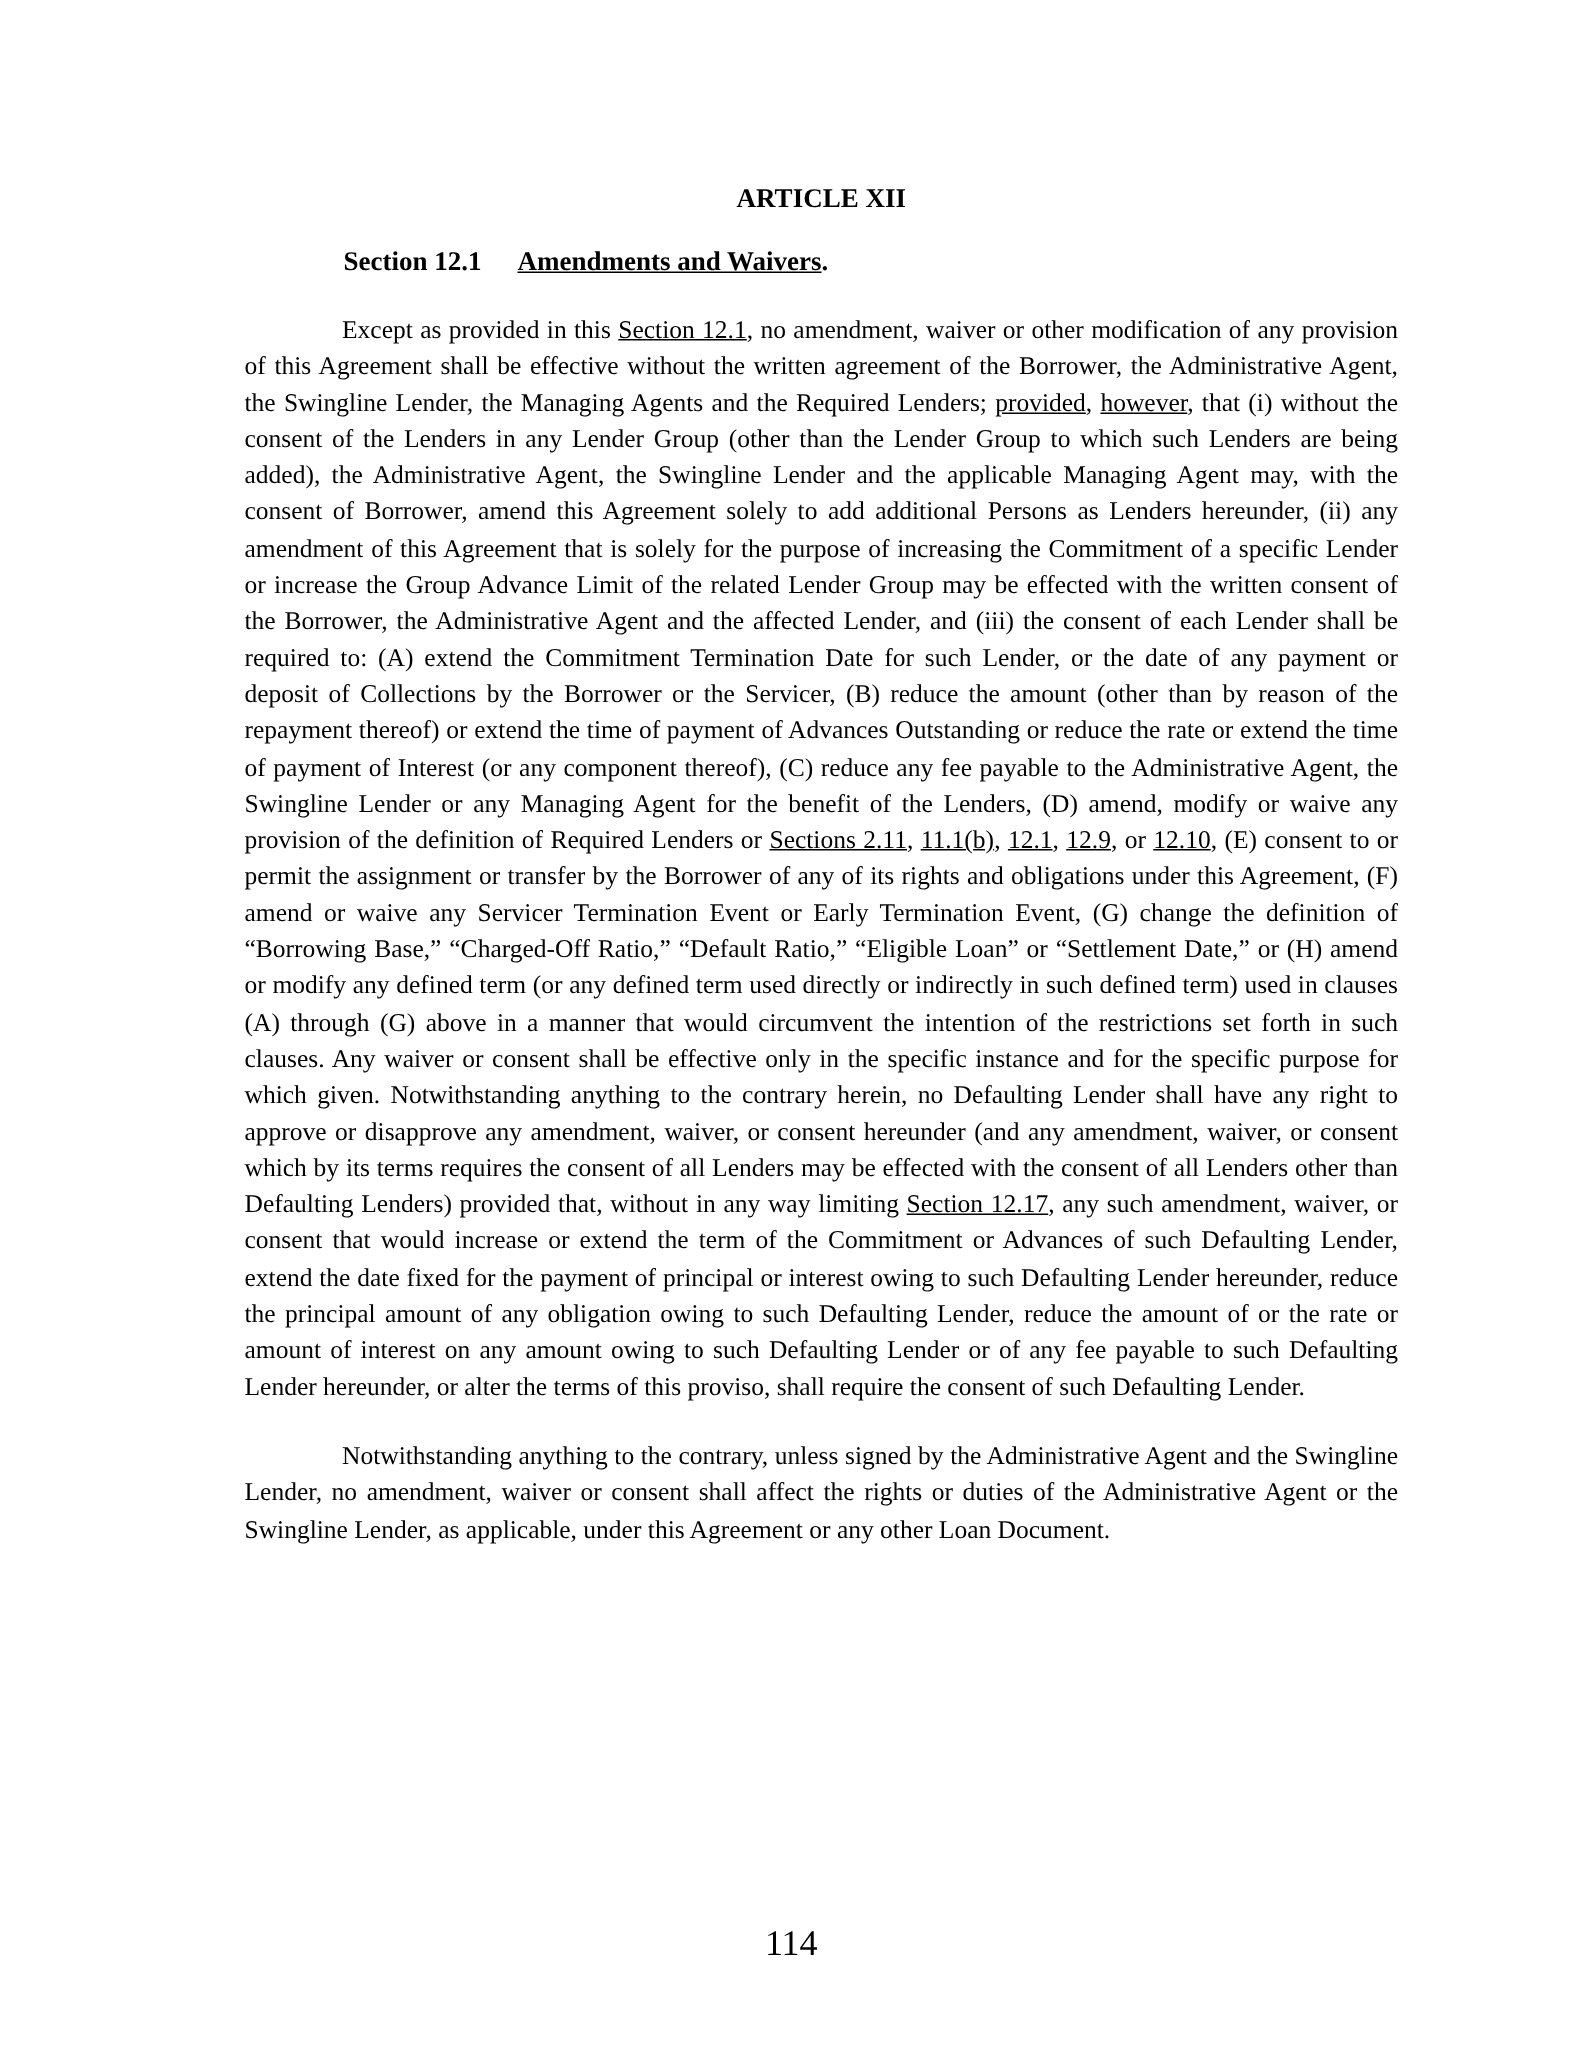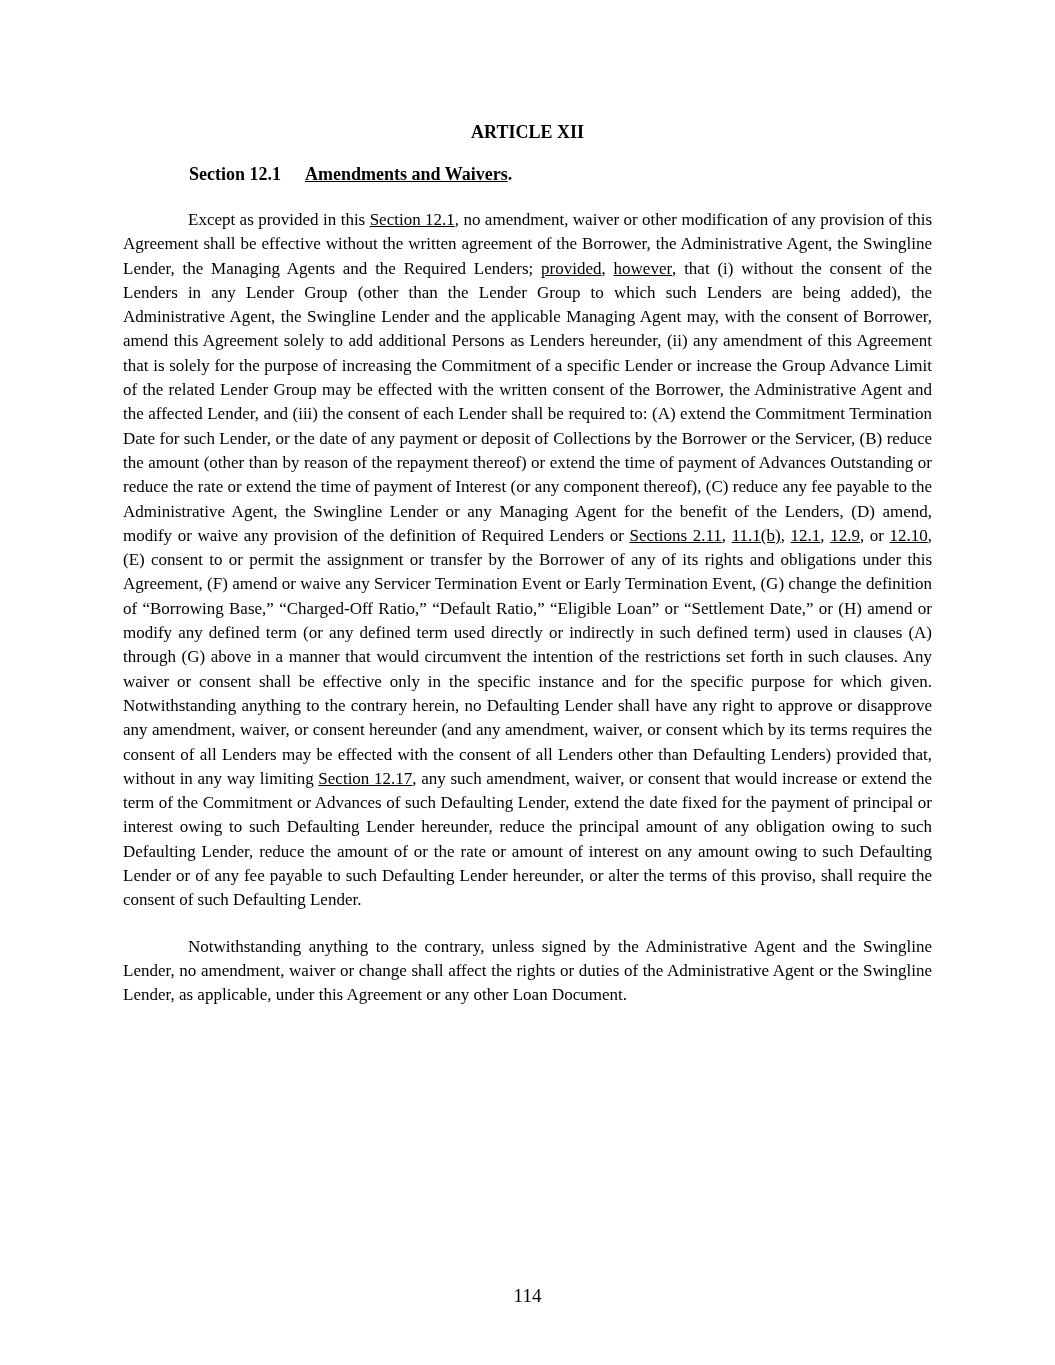--- a/index.html
+++ b/index.html
@@ -9,20 +9,21 @@
   }
   .page {
     position: relative;
     width: 1055px;
     height: 1365px;
     background: #ffffff;
     color: #000000;
     font-family: "Liberation Serif", "DejaVu Serif", serif;
     overflow: hidden;
     box-sizing: border-box;
+    padding-left: 40px;
   }
   .content {
     padding: 120px 123px 0 123px;
   }
   .article-title,
   .article-subtitle {
     text-align: center;
     font-weight: bold;
     font-size: 18px;
     line-height: 24px;
@@ -44,42 +45,41 @@
   }
   .body-para {
     margin: 22px 0 0 0;
     font-size: 17px;
     line-height: 24.3px;
     text-align: justify;
     text-indent: 65px;
   }
   .u {
     text-decoration: underline;
-    font-family: Liberation Serif, serif;
   }
   .page-number {
     position: absolute;
     bottom: 58px;
     left: 0;
     width: 100%;
     text-align: center;
-    font-size: 19px;
+    font-size: 24px;
     line-height: 22px;
   }
 </style>
 </head>
 <body>
 
 <div class="page">
   <div class="content">
 
     <p class="article-title">ARTICLE XII</p>
 
     <p class="section-heading"><span>Section 12.1</span><span class="tab-space"></span><span class="u">Amendments and Waivers</span><span>.</span></p>
 
     <p class="body-para"><span>Except as provided in this </span><span class="u">Section 12.1</span><span>, no amendment, waiver or other modification of any provision of this Agreement shall be effective without the written agreement of the Borrower, the Administrative Agent, the Swingline Lender, the Managing Agents and the Required Lenders; </span><span class="u">provided</span><span>, </span><span class="u">however</span><span>, that (i) without the consent of the Lenders in any Lender Group (other than the Lender Group to which such Lenders are being added), the Administrative Agent, the Swingline Lender and the applicable Managing Agent may, with the consent of Borrower, amend this Agreement solely to add additional Persons as Lenders hereunder, (ii) any amendment of this Agreement that is solely for the purpose of increasing the Commitment of a specific Lender or increase the Group Advance Limit of the related Lender Group may be effected with the written consent of the Borrower, the Administrative Agent and the affected Lender, and (iii) the consent of each Lender shall be required to: (A) extend the Commitment Termination Date for such Lender, or the date of any payment or deposit of Collections by the Borrower or the Servicer, (B) reduce the amount (other than by reason of the repayment thereof) or extend the time of payment of Advances Outstanding or reduce the rate or extend the time of payment of Interest (or any component thereof), (C) reduce any fee payable to the Administrative Agent, the Swingline Lender or any Managing Agent for the benefit of the Lenders, (D) amend, modify or waive any provision of the definition of Required Lenders or </span><span class="u">Sections 2.11</span><span>, </span><span class="u">11.1(b)</span><span>, </span><span class="u">12.1</span><span>, </span><span class="u">12.9</span><span>, or </span><span class="u">12.10</span><span>, (E) consent to or permit the assignment or transfer by the Borrower of any of its rights and obligations under this Agreement, (F) amend or waive any Servicer Termination Event or Early Termination Event, (G) change the definition of “Borrowing Base,” “Charged-Off Ratio,” “Default Ratio,” “Eligible Loan” or “Settlement Date,” or (H) amend or modify any defined term (or any defined term used directly or indirectly in such defined term) used in clauses (A) through (G) above in a manner that would circumvent the intention of the restrictions set forth in such clauses.  Any waiver or consent shall be effective only in the specific instance and for the specific purpose for which given.  Notwithstanding anything to the contrary herein, no Defaulting Lender shall have any right to approve or disapprove any amendment, waiver, or consent hereunder (and any amendment, waiver, or consent which by its terms requires the consent of all Lenders may be effected with the consent of all Lenders other than Defaulting Lenders) provided that, without in any way limiting </span><span class="u">Section 12.17</span><span>, any such amendment, waiver, or consent that would increase or extend the term of the Commitment or Advances of such Defaulting Lender, extend the date fixed for the payment of principal or interest owing to such Defaulting Lender hereunder, reduce the principal amount of any obligation owing to such Defaulting Lender, reduce the amount of or the rate or amount of interest on any amount owing to such Defaulting Lender or of any fee payable to such Defaulting Lender hereunder, or alter the terms of this proviso, shall require the consent of such Defaulting Lender.</span></p>
 
-    <p class="body-para">Notwithstanding anything to the contrary, unless signed by the Administrative Agent and the Swingline Lender, no amendment, waiver or change shall affect the rights or duties of the Administrative Agent or the Swingline Lender, as applicable, under this Agreement or any other Loan Document.</p>
+    <p class="body-para">Notwithstanding anything to the contrary, unless signed by the Administrative Agent and the Swingline Lender, no amendment, waiver or consent shall affect the rights or duties of the Administrative Agent or the Swingline Lender, as applicable, under this Agreement or any other Loan Document.</p>
 
   </div>
 
   <div class="page-number">114</div>
 </div>
 
 </body></html>

